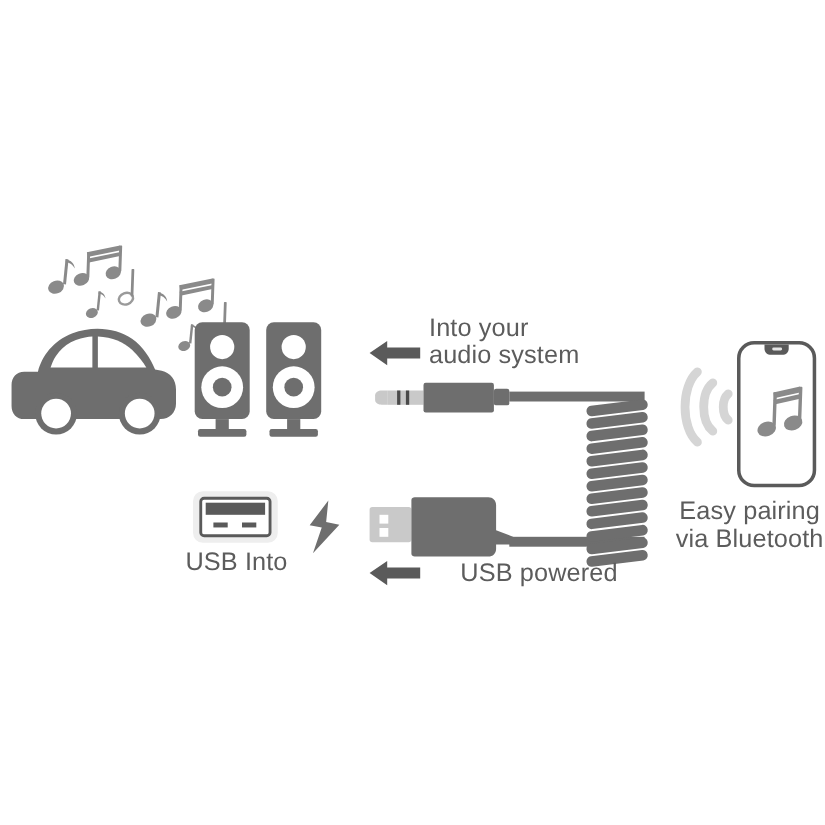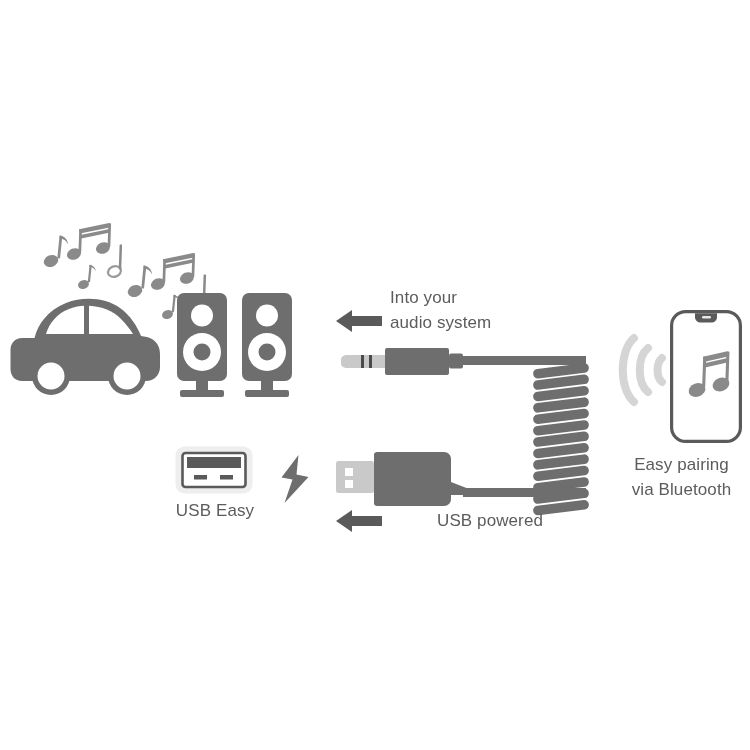--- a/index.html
+++ b/index.html
@@ -18,21 +18,21 @@
     position: relative;
     width: 750px;
     height: 750px;
     background: #ffffff;
   }
   .abs { position: absolute; }
   .label {
     position: absolute;
     color: #5c5c5c;
     font-family: "Liberation Sans", sans-serif;
-    font-size: 17px;
+    font-size: 23px;
     line-height: 25px;
     letter-spacing: 0.1px;
     white-space: pre-line;
     font-weight: 400;
   }
   .label-center { text-align: center; }
   svg { display: block; overflow: visible; }
 </style>
 </head>
 <body>
@@ -156,21 +156,21 @@
 
   <div class="abs" style="left:175px; top:446px;">
     <svg width="78" height="48" viewBox="0 0 78 48">
       <rect x="0.5" y="0.5" width="77" height="47" rx="9" fill="#eeeeee"></rect>
       <rect x="7.5" y="7" width="63" height="34" rx="3" fill="#ffffff" stroke="#5a5a5a" stroke-width="2.6"></rect>
       <rect x="12" y="11" width="54" height="11" fill="#5a5a5a"></rect>
       <rect x="19" y="29" width="13" height="4.5" fill="#5a5a5a"></rect>
       <rect x="45" y="29" width="13" height="4.5" fill="#5a5a5a"></rect>
     </svg>
   </div>
-  <div class="label label-center" style="left:150px; top:498px; width:130px;">USB Easy</div>
+  <div class="label label-center" style="left:150px; top:498px; width:130px;">USB Into</div>
 
   <div class="abs" style="left:278px; top:455px;">
     <svg width="34" height="48" viewBox="0 0 34 48">
       <path d="M20.5 0 L3.5 22.5 L14.5 24.5 L6.5 48 L30.5 22 L18.5 19.5 Z" fill="#6e6e6e"></path>
     </svg>
   </div>
 
   <div class="abs" style="left:336px; top:309px;">
     <svg width="46" height="24" viewBox="0 0 46 24">
       <path d="M0 12 L16 1 L16 7 L46 7 L46 17 L16 17 L16 23 Z" fill="#5a5a5a"></path>

